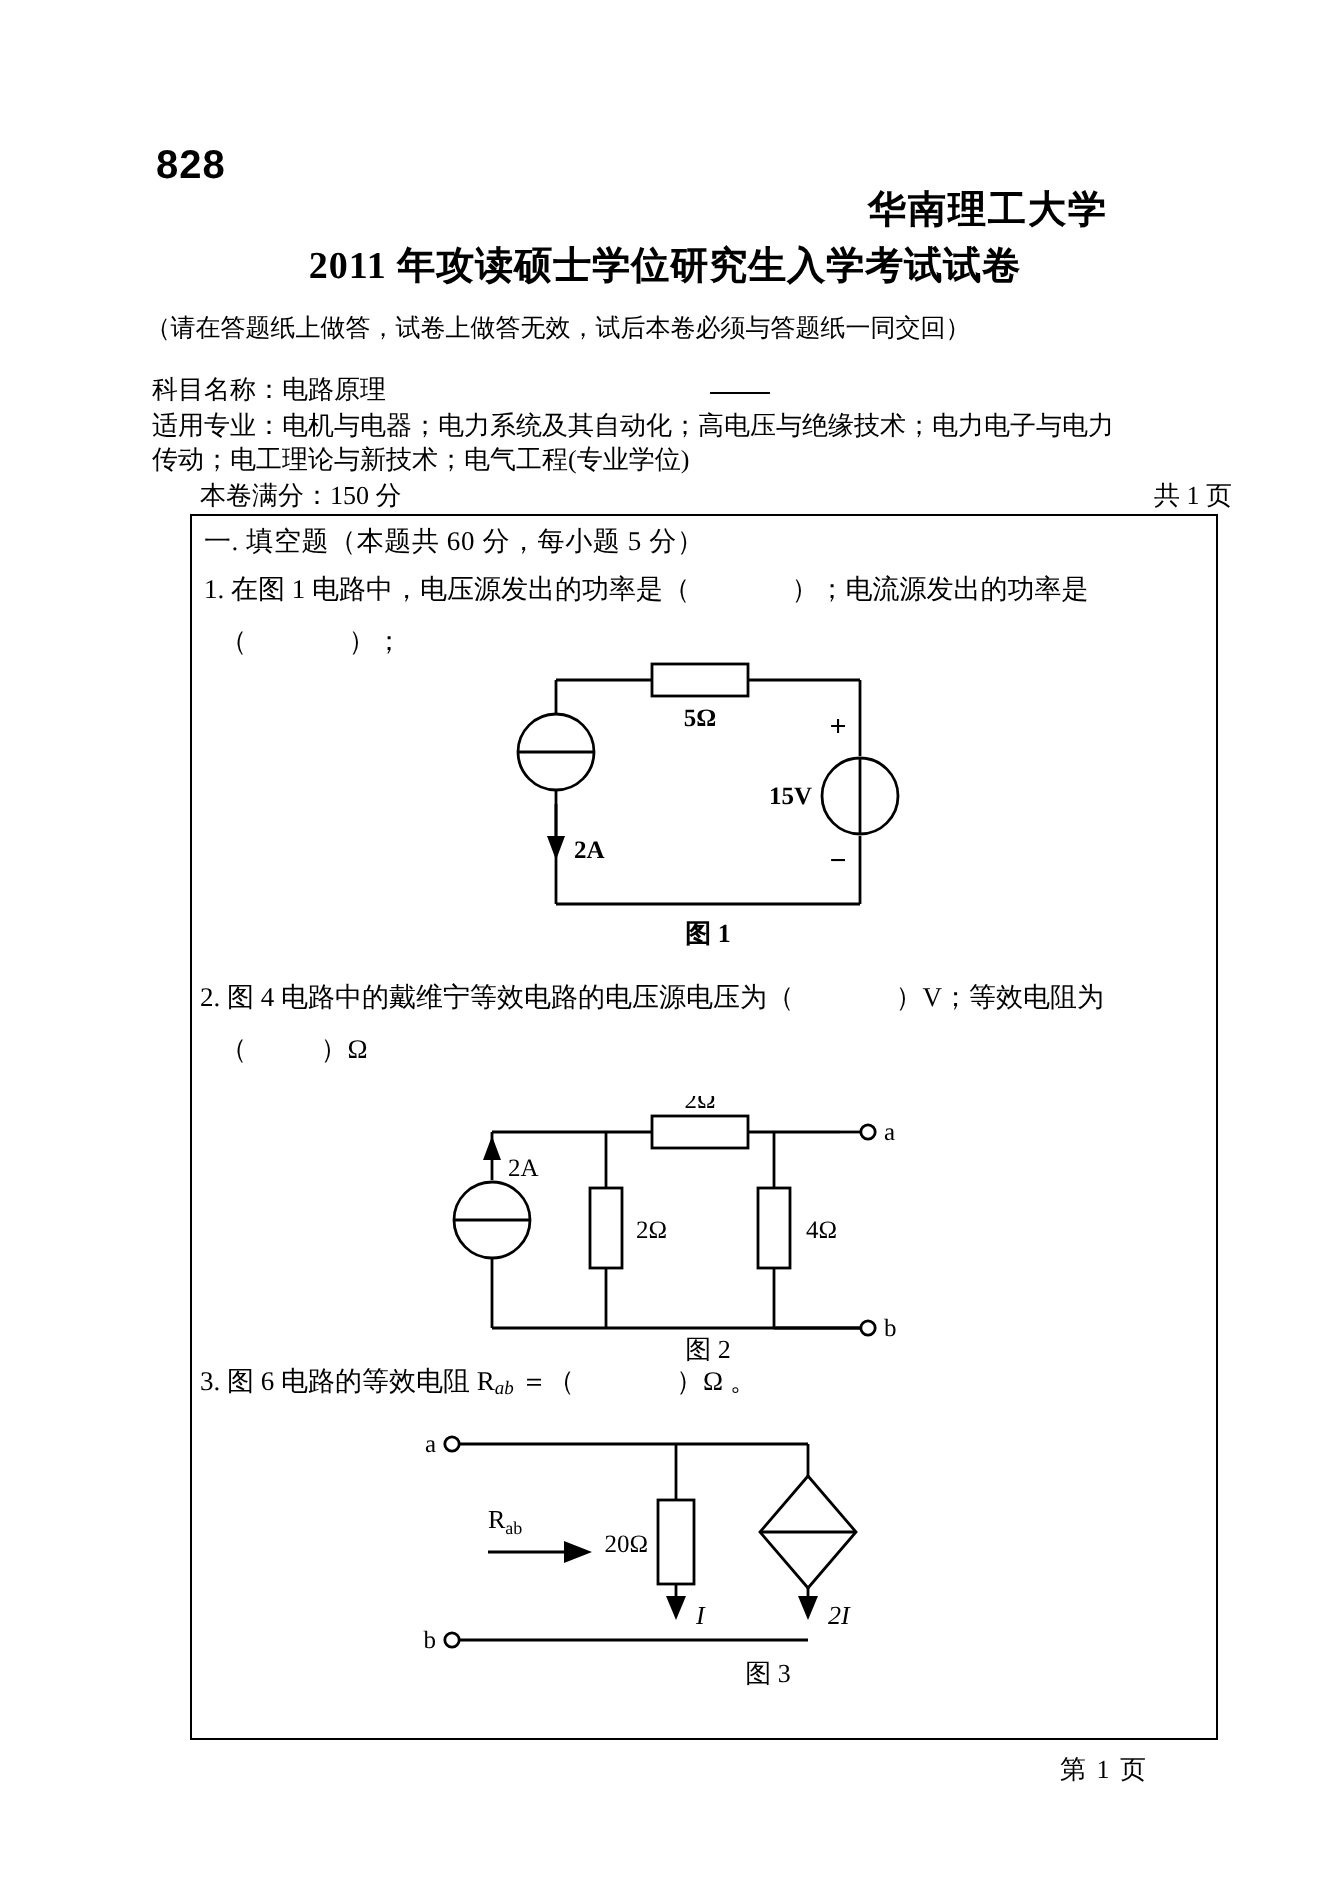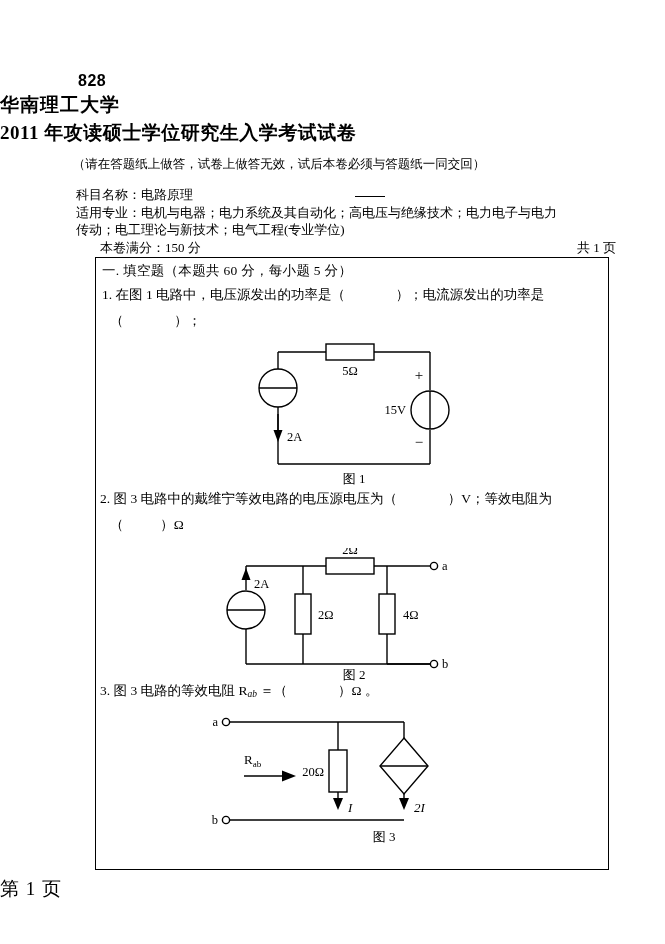--- a/index.html
+++ b/index.html
@@ -21,39 +21,39 @@
     width: 665px;
     height: 944px;
   }
 
   
   .code-no {
     position: absolute;
     left: 78px;
     top: 72px;
     font-family: "Liberation Sans", "DejaVu Sans", sans-serif;
-    font-size: 16px;
+    font-size: 20px;
     font-weight: bold;
     letter-spacing: .5px;
     text-align: right;
   }
   .title1 {
     position: absolute;
     left: 0; top: 92px;
     width: 554px;
-    text-align: left;
+    text-align: right;
     font-size: 19px;
     font-weight: bold;
     letter-spacing: 1px;
   }
   .title2 {
     position: absolute;
     left: 0; top: 120px;
     width: 665px;
-    text-align: left;
+    text-align: center;
     font-size: 19px;
     font-weight: bold;
     letter-spacing: .5px;
   }
   .subtitle {
     position: absolute;
     left: 0; top: 156px;
     width: 558px;
     text-align: center;
     font-size: 12.5px;
@@ -114,35 +114,35 @@
   .sub { font-size: 9.5px; vertical-align: -2px; font-style: italic;}
 
   
   .fig { position: absolute; }
   .fig-cap {
     position: absolute;
     font-size: 13px;
     text-align: center;
     white-space: nowrap;
   }
-  .fig1 { left: 160px; top: 84px; }
+  .fig1 { left: 160px; top: 72px; font-weight: bold; }
   .fig2 { left: 128px; top: 290px; }
   .fig3 { left: 100px; top: 448px; }
 
   svg { display: block; }
   svg text { font-family: "Liberation Serif","DejaVu Serif",serif; }
 
   
   .footer {
     position: absolute;
     left: 0;
     top: 876px;
     width: 574px;
-    text-align: left;
-    font-size: 19px;
+    text-align: right;
+    font-size: 13px;
     letter-spacing: 1px;
   }
 </style>
 </head>
 <body>
 
 <div class="page">
 
   <div class="code-no">828</div>
 
@@ -202,21 +202,21 @@
         <text x="31" y="99" font-size="12.5">2A</text>
         <text x="150" y="72" font-size="12.5" text-anchor="end">15V</text>
         <text x="163" y="38" font-size="15" text-anchor="middle">+</text>
         <text x="163" y="105" font-size="15" text-anchor="middle">−</text>
       </svg>
       <div class="fig-cap" style="left:68px; top:128px; width:60px;">图 1</div>
     </div>
 
     <div class="q-line q2a">
       <span>2.</span>
-      <span>图 3 电路中的戴维宁等效电路的电压源电压为（</span>
+      <span>图 4 电路中的戴维宁等效电路的电压源电压为（</span>
       <span class="blank"></span>
       <span>）V；等效电阻为</span>
     </div>
     <div class="q-line q2b">
       <span>（</span>
       <span class="blank-sm"></span>
       <span>）Ω</span>
     </div>
 
     <div class="fig fig2">
@@ -256,21 +256,21 @@
         <text x="94" y="71" font-size="12.5">2Ω</text>
         <text x="179" y="71" font-size="12.5">4Ω</text>
         <text x="218" y="22" font-size="12.5">a</text>
         <text x="218" y="120" font-size="12.5">b</text>
       </svg>
       <div class="fig-cap" style="left:100px; top:118px; width:60px;">图 2</div>
     </div>
 
     <div class="q-line q3a">
       <span>3.</span>
-      <span>图 3 电路的等效电阻 R</span><span class="sub">ab</span>
+      <span>图 6 电路的等效电阻 R</span><span class="sub">ab</span>
       <span>＝（</span>
       <span class="blank"></span>
       <span>）Ω 。</span>
     </div>
 
     <div class="fig fig3">
       <svg width="290" height="140" viewBox="0 0 290 140">
         <g stroke="#000" stroke-width="1.4" fill="none">
 
           <circle cx="30" cy="16" r="3.6" fill="#fff"></circle>

